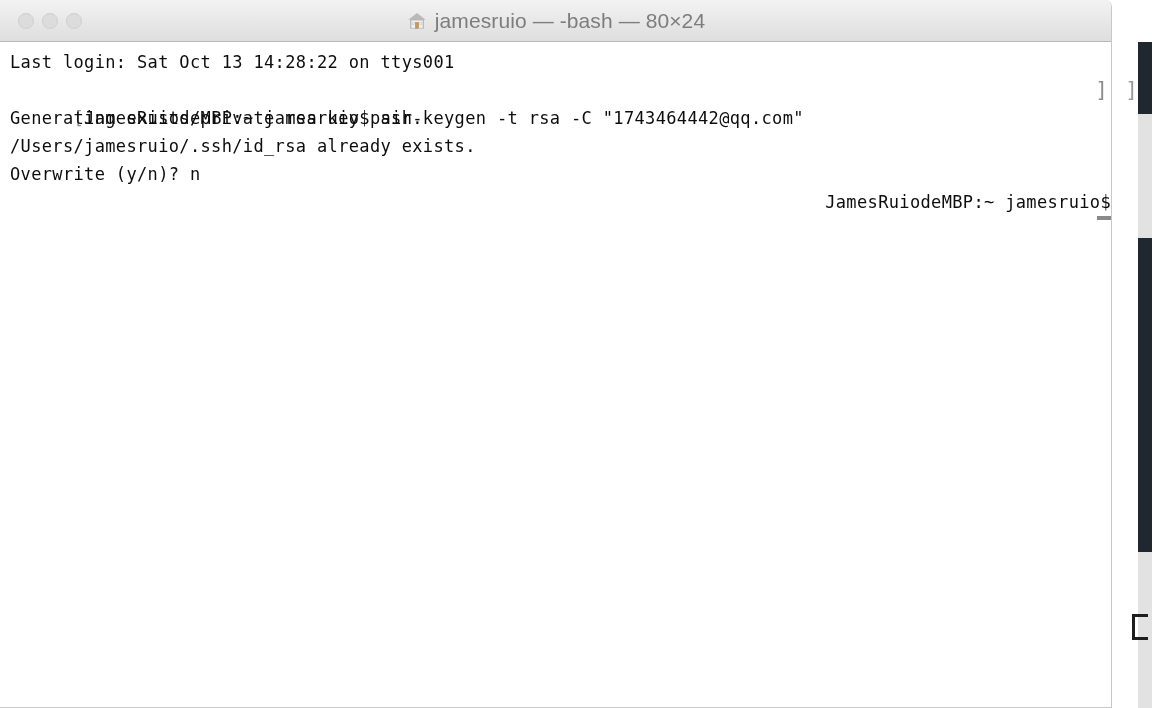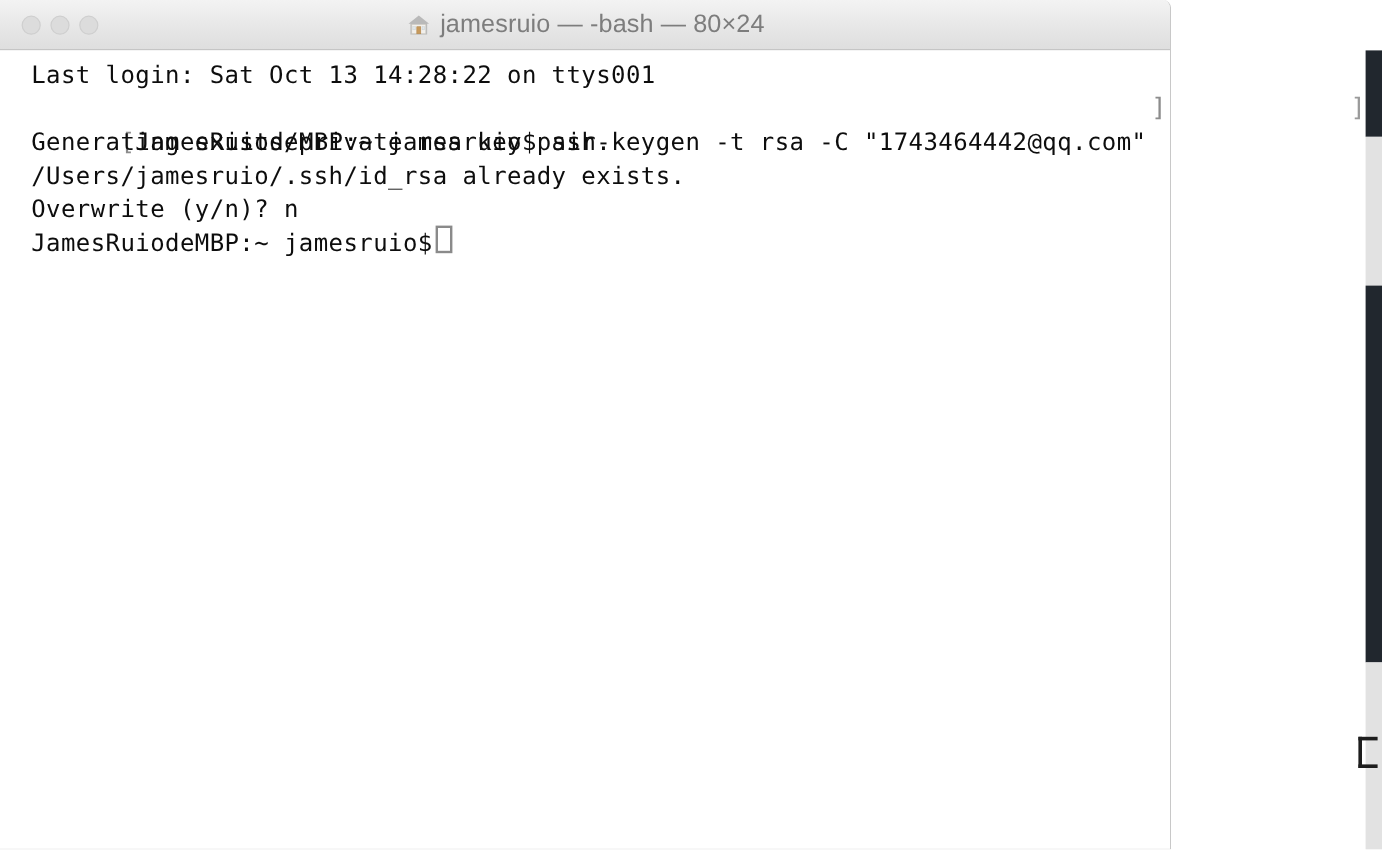--- a/index.html
+++ b/index.html
@@ -60,21 +60,21 @@
     border: 3px solid #1d1d1d;
     border-right: none;
     box-sizing: border-box;
   }
 
   
   #terminal-window {
     position: absolute;
     left: 0;
     top: 0;
-    width: 976px;
+    width: 1112px;
     height: 708px;
     background: #ffffff;
     border: 1px solid #c8c8c8;
     border-top: none;
     border-left: none;
     box-sizing: border-box;
     border-top-right-radius: 7px;
     overflow: hidden;
   }
 
@@ -129,34 +129,34 @@
   
   #terminal-body {
     position: relative;
     height: 666px;
     background: #ffffff;
     padding: 6px 0 0 10px;
     box-sizing: border-box;
   }
   .term-line {
     font-family: "DejaVu Sans Mono", monospace;
-    font-size: 20px;
+    font-size: 17px;
     line-height: 28px;
     color: #0d0d0d;
     white-space: pre;
     letter-spacing: 0.35px;
     height: 28px;
-    margin-left: 16px;
   }
   .bracket-dim { color: #8c8c8c; }
 
   .prompt-line {
     display: flex;
-    align-items: flex-start;
+    align-items: flex-end;
     height: 28px;
+    flex-direction: column;
   }
   #cursor-block {
     display: inline-block;
     width: 14px;
     height: 23px;
     border: 2px solid #8a8a8a;
     box-sizing: border-box;
     margin-left: 2px;
     vertical-align: middle;
     background: transparent;

